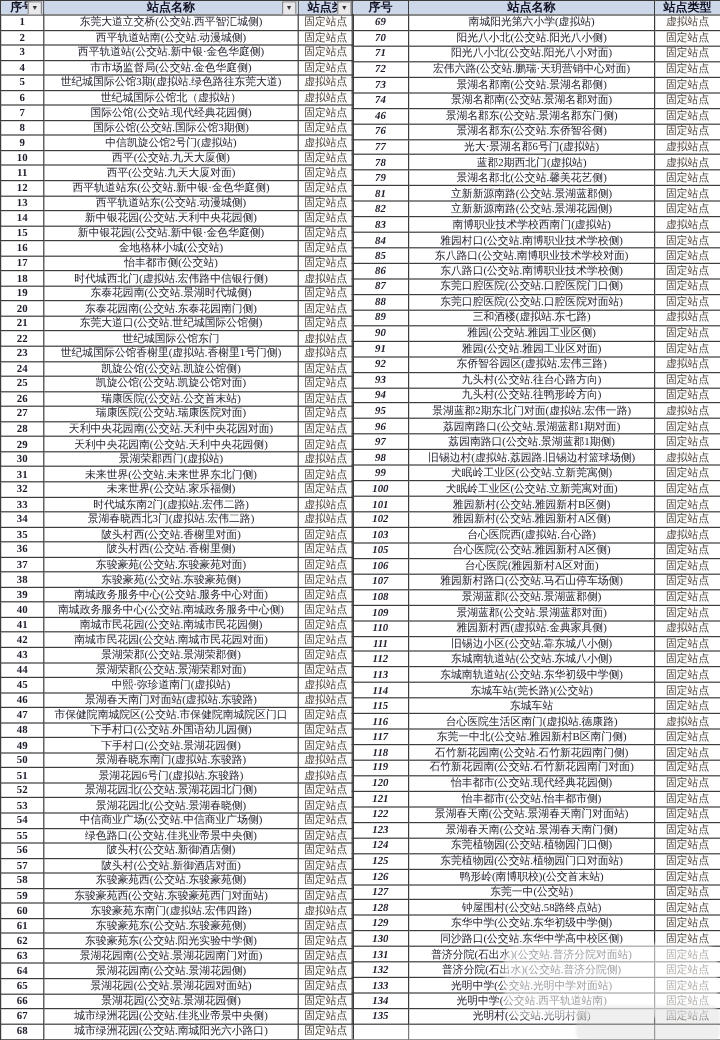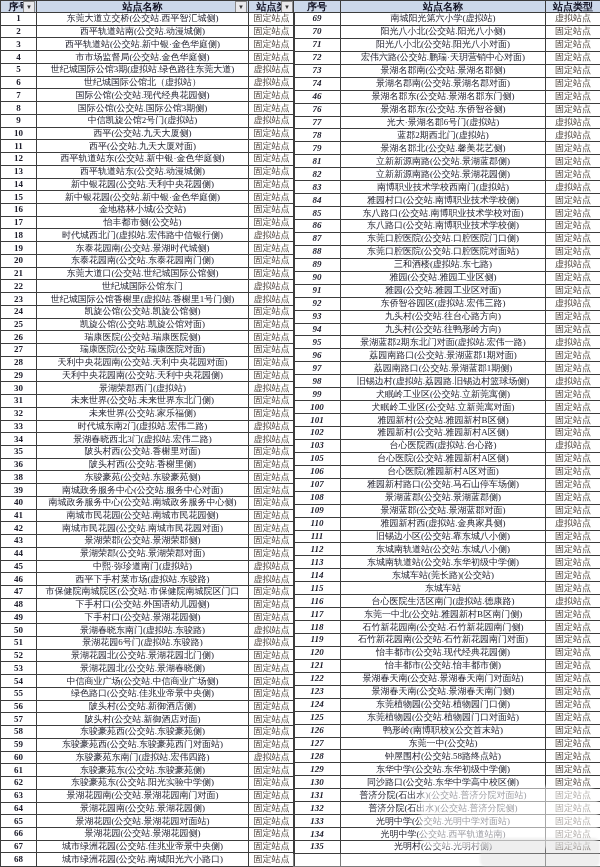--- a/index.html
+++ b/index.html
@@ -210,21 +210,21 @@
         <td class="name">凯旋公馆(公交站.凯旋公馆侧)</td>
         <td class="type">固定站点</td>
       </tr>
       <tr>
         <td class="seq">25</td>
         <td class="name">凯旋公馆(公交站.凯旋公馆对面)</td>
         <td class="type">固定站点</td>
       </tr>
       <tr>
         <td class="seq">26</td>
-        <td class="name">瑞康医院(公交站.瑞康医院侧)</td>
+        <td class="name">瑞康医院(公交站.公交首末站)</td>
         <td class="type">固定站点</td>
       </tr>
       <tr>
         <td class="seq">27</td>
         <td class="name">瑞康医院(公交站.瑞康医院对面)</td>
         <td class="type">固定站点</td>
       </tr>
       <tr>
         <td class="seq">28</td>
         <td class="name">天利中央花园南(公交站.天利中央花园对面)</td>
@@ -264,20 +264,25 @@
         <td class="seq">35</td>
         <td class="name">陂头村西(公交站.香榭里对面)</td>
         <td class="type">固定站点</td>
       </tr>
       <tr>
         <td class="seq">36</td>
         <td class="name">陂头村西(公交站.香榭里侧)</td>
         <td class="type">固定站点</td>
       </tr>
       <tr>
+        <td class="seq">37</td>
+        <td class="name">东骏豪苑(公交站.东骏豪苑对面)</td>
+        <td class="type">固定站点</td>
+      </tr>
+      <tr>
         <td class="seq">38</td>
         <td class="name">东骏豪苑(公交站.东骏豪苑侧)</td>
         <td class="type">固定站点</td>
       </tr>
       <tr>
         <td class="seq">39</td>
         <td class="name">南城政务服务中心(公交站.服务中心对面)</td>
         <td class="type">固定站点</td>
       </tr>
       <tr>
@@ -305,21 +310,21 @@
         <td class="name">景湖荣郡(公交站.景湖荣郡对面)</td>
         <td class="type">固定站点</td>
       </tr>
       <tr>
         <td class="seq">45</td>
         <td class="name">中熙·弥珍道南门(虚拟站)</td>
         <td class="type">虚拟站点</td>
       </tr>
       <tr>
         <td class="seq">46</td>
-        <td class="name">西平下手村菜市场(虚拟站.东骏路)</td>
+        <td class="name">景湖春天南门对面站(虚拟站.东骏路)</td>
         <td class="type">虚拟站点</td>
       </tr>
       <tr>
         <td class="seq">47</td>
         <td class="name">市保健院南城院区(公交站.市保健院南城院区门口</td>
         <td class="type">固定站点</td>
       </tr>
       <tr>
         <td class="seq">48</td>
         <td class="name">下手村口(公交站.外国语幼儿园侧)</td>

